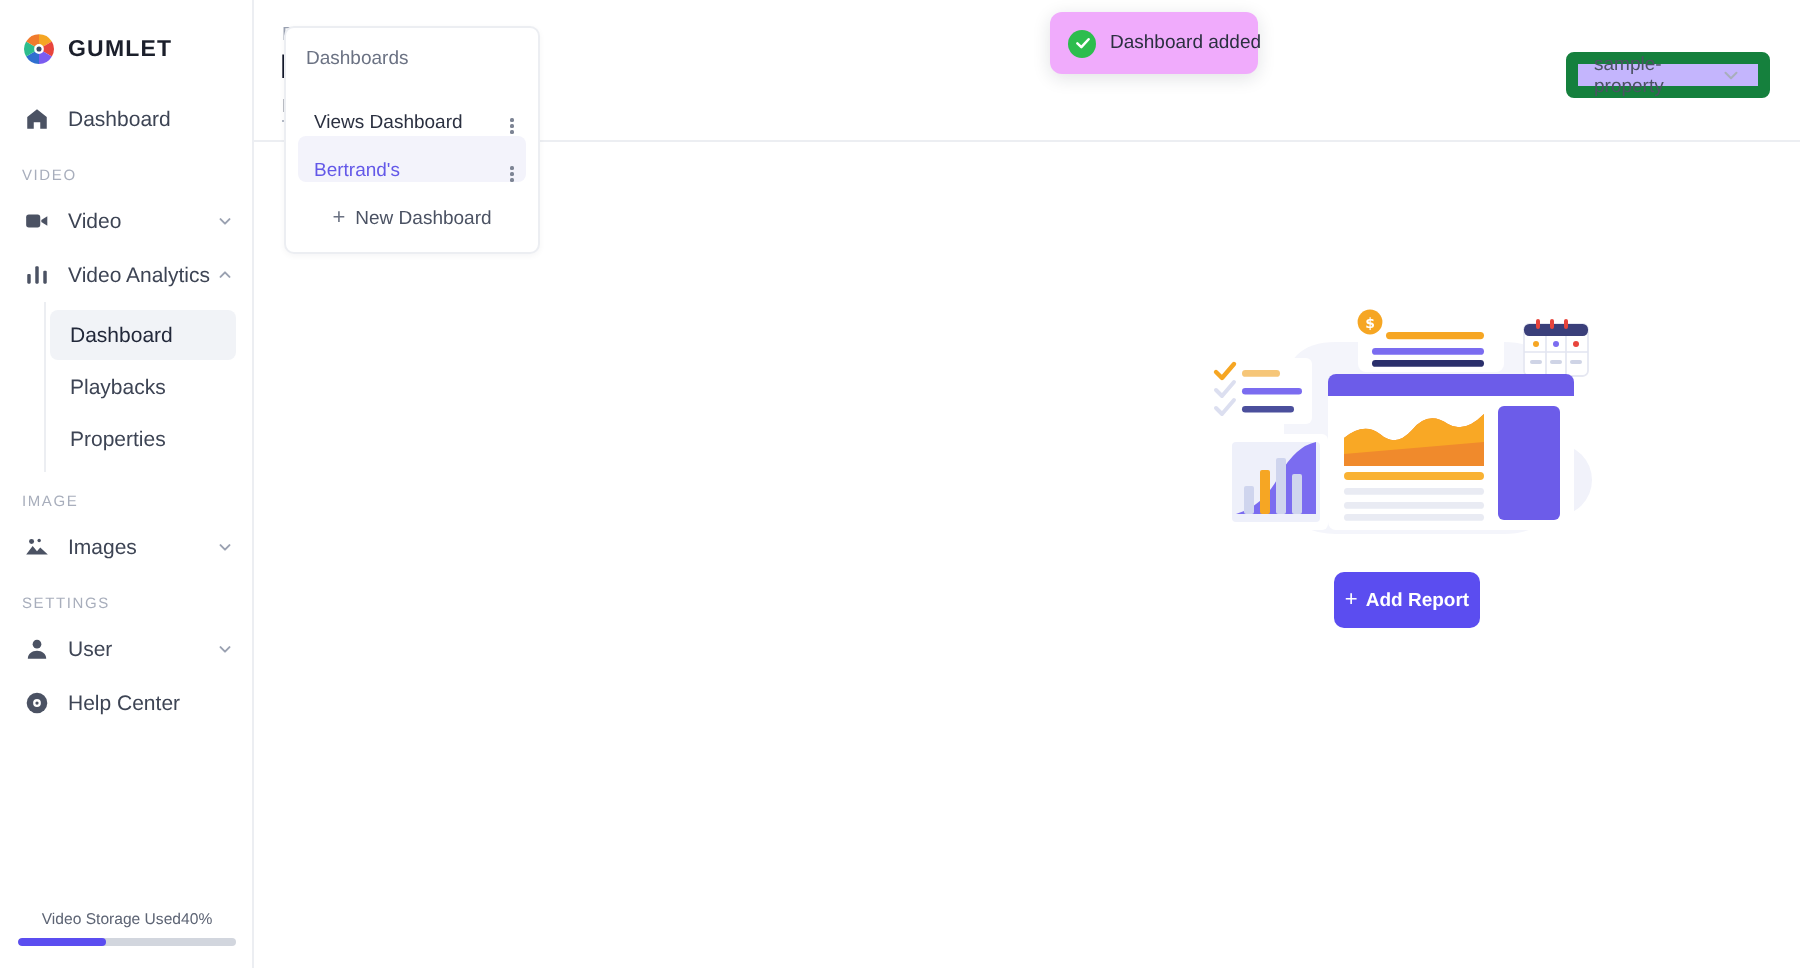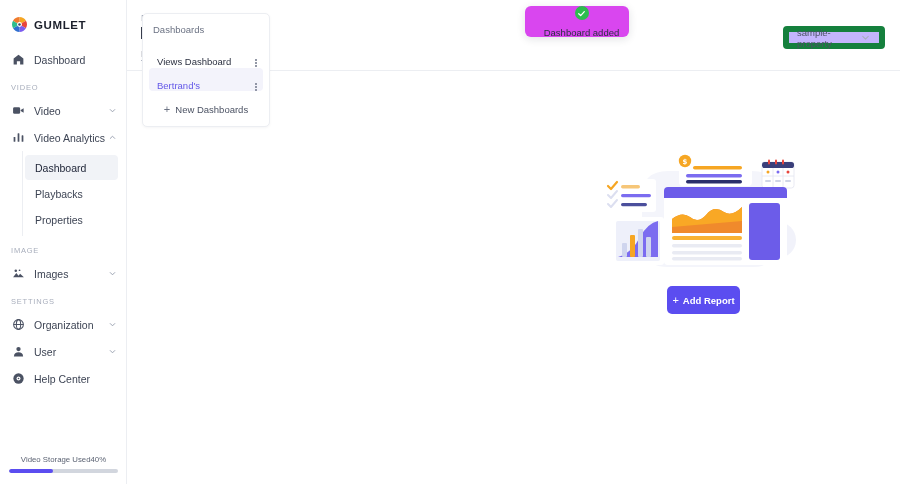--- a/index.html
+++ b/index.html
@@ -125,26 +125,25 @@
     display: flex; align-items: center;
     padding: 0 8px;
     cursor: pointer;
   }
   .prop-select .val { font-size: 9.5px; color: #4b5263; }
   .prop-select .chev { margin-left: auto; color: #a8aebc; display:flex; }
 
   .toast {
     position: absolute; left: 398px; top: 6px;
     width: 104px; height: 31px;
-    background: #d946ef; border-radius: 6px;
+    background: #f0abfc; border-radius: 6px;
     box-shadow: 0 2px 9px rgba(24,30,50,0.13);
     display: flex; align-items: center; gap: 7px;
     padding-left: 9px;
     z-index: 30;
-    flex-direction: column;
   }
   .toast .check {
     width: 14px; height: 14px; border-radius: 50%;
     background: #2dbd4e; display: flex; align-items: center; justify-content: center;
     flex: 0 0 14px;
   }
   .toast .msg { font-size: 9.5px; color: #2b3040; white-space: nowrap; }
 
   
   .dash-panel {
@@ -285,35 +284,20 @@
         <span class="lbl">Images</span>
         <span class="chev">
           <svg viewBox="0 0 24 24" width="9" height="9" fill="none" stroke="#9aa1b1" stroke-width="2.6" stroke-linecap="round" stroke-linejoin="round">
               <polyline points="6 9.5 12 15.5 18 9.5"></polyline>
             </svg>
         </span>
       </div>
 
       <div class="nav-section-label">SETTINGS</div>
 
-      <div class="nav-item">
-        <span class="ico">
-          <svg viewBox="0 0 24 24" width="13" height="13" fill="none" stroke="#4b5263" stroke-width="1.9">
-              <circle cx="12" cy="12" r="9"></circle>
-              <ellipse cx="12" cy="12" rx="4" ry="9"></ellipse>
-              <line x1="3" y1="12" x2="21" y2="12"></line>
-            </svg>
-        </span>
-        <span class="lbl">Organization</span>
-        <span class="chev">
-          <svg viewBox="0 0 24 24" width="9" height="9" fill="none" stroke="#9aa1b1" stroke-width="2.6" stroke-linecap="round" stroke-linejoin="round">
-              <polyline points="6 9.5 12 15.5 18 9.5"></polyline>
-            </svg>
-        </span>
-      </div>
 
       <div class="nav-item">
         <span class="ico">
           <svg viewBox="0 0 24 24" width="13" height="13" fill="#4b5263">
               <circle cx="12" cy="7.5" r="4"></circle>
               <path d="M3.5 21c0-4.7 3.8-7.5 8.5-7.5s8.5 2.8 8.5 7.5z"></path>
             </svg>
         </span>
         <span class="lbl">User</span>
         <span class="chev">
@@ -393,21 +377,21 @@
         <span class="name">Bertrand's</span>
         <span class="kebab">
             <i></i>
             <i></i>
             <i></i>
           </span>
       </div>
 
       <div class="dash-new">
         <span class="plus">+</span>
-        <span>New Dashboards</span>
+        <span>New Dashboard</span>
       </div>
     </div>
 
     <div class="hero">
       <div class="illus">
         <svg width="200" height="130" viewBox="0 0 200 130">
 
           <path d="M40 52 Q40 26 66 26 L150 26 Q176 26 176 52 L176 96 Q176 122 150 122 L66 122 Q40 122 40 96 Z" fill="#f4f5fb"></path>
           <circle cx="176" cy="95" r="18" fill="#f1f2fa"></circle>
 

